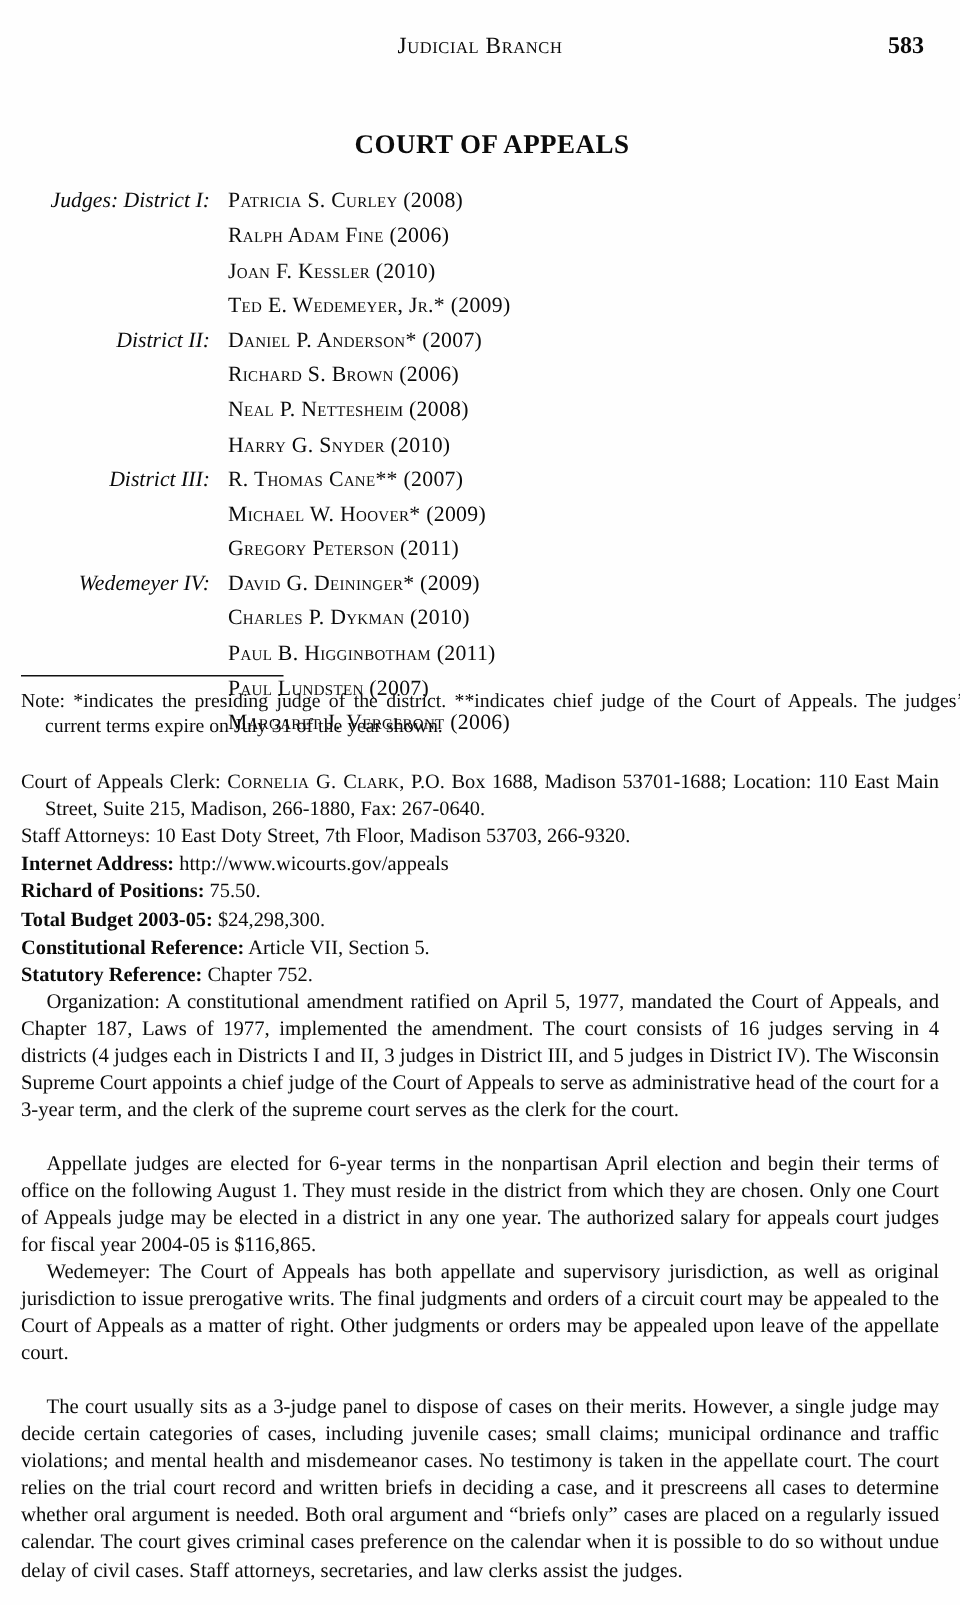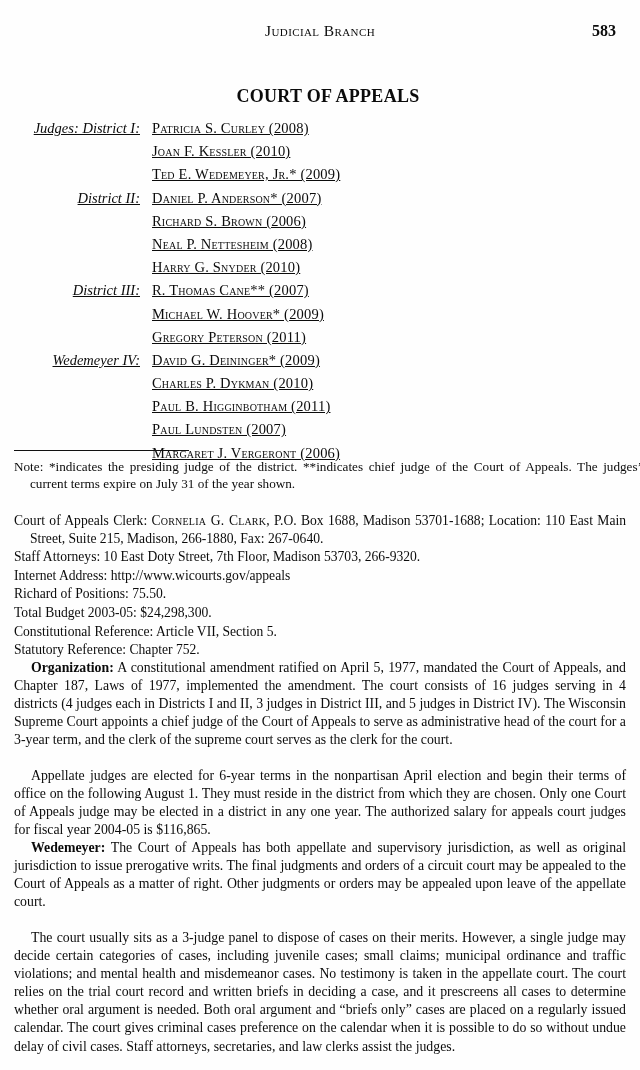--- a/index.html
+++ b/index.html
@@ -58,23 +58,22 @@
 
   
   .roster {
     position: absolute;
     top: 120px;
     left: 0;
     width: 640px;
   }
   .roster-row {
     display: flex;
-    align-items: flex-start;
+    align-items: flex-end;
     height: 23.2px;
-    text-decoration: underline;
   }
   .roster-label {
     width: 152px;
     flex: 0 0 152px;
     text-align: right;
     padding-right: 12px;
     box-sizing: border-box;
     font-style: italic;
     font-size: 14.5px;
     white-space: nowrap;
@@ -119,38 +118,38 @@
   }
   .fact {
     font-size: 13.6px;
     line-height: 17.6px;
     text-align: justify;
     padding-left: 16px;
     text-indent: -16px;
     margin-bottom: 1px;
   }
   .lbl-i { }
-  .lbl-b { font-weight: normal; }
+  .lbl-b { font-weight: bold; }
   .sc { font-variant: small-caps; letter-spacing: 0.2px; }
 
   
   .prose {
     position: absolute;
     left: 14px;
     width: 612px;
     font-size: 13.8px;
     line-height: 18.1px;
     text-align: justify;
   }
   .prose p {
     margin: 0;
     text-indent: 17px;
   }
   .prose .run-head-b {
-    font-weight: bold;
+    font-weight: normal;
   }
   #prose-organization { top: 659px; }
   #prose-appellate    { top: 767px; }
   #prose-functions    { top: 839px; }
   #prose-panel        { top: 929px; }
 </style>
 </head>
 <body>
 
 <div class="page">
@@ -162,20 +161,24 @@
 
   <div class="doc-title">COURT OF APPEALS</div>
 
   <div class="roster" id="roster">
       <div class="roster-row">
         <div class="roster-label">Judges: District I:</div>
         <div class="roster-name">Patricia S. Curley (2008)</div>
       </div>
       <div class="roster-row">
         <div class="roster-label"></div>
+        <div class="roster-name">Ralph Adam Fine (2006)</div>
+      </div>
+      <div class="roster-row">
+        <div class="roster-label"></div>
         <div class="roster-name">Joan F. Kessler (2010)</div>
       </div>
       <div class="roster-row">
         <div class="roster-label"></div>
         <div class="roster-name">Ted E. Wedemeyer, Jr.* (2009)</div>
       </div>
       <div class="roster-row">
         <div class="roster-label">District II:</div>
         <div class="roster-name">Daniel P. Anderson* (2007)</div>
       </div>

